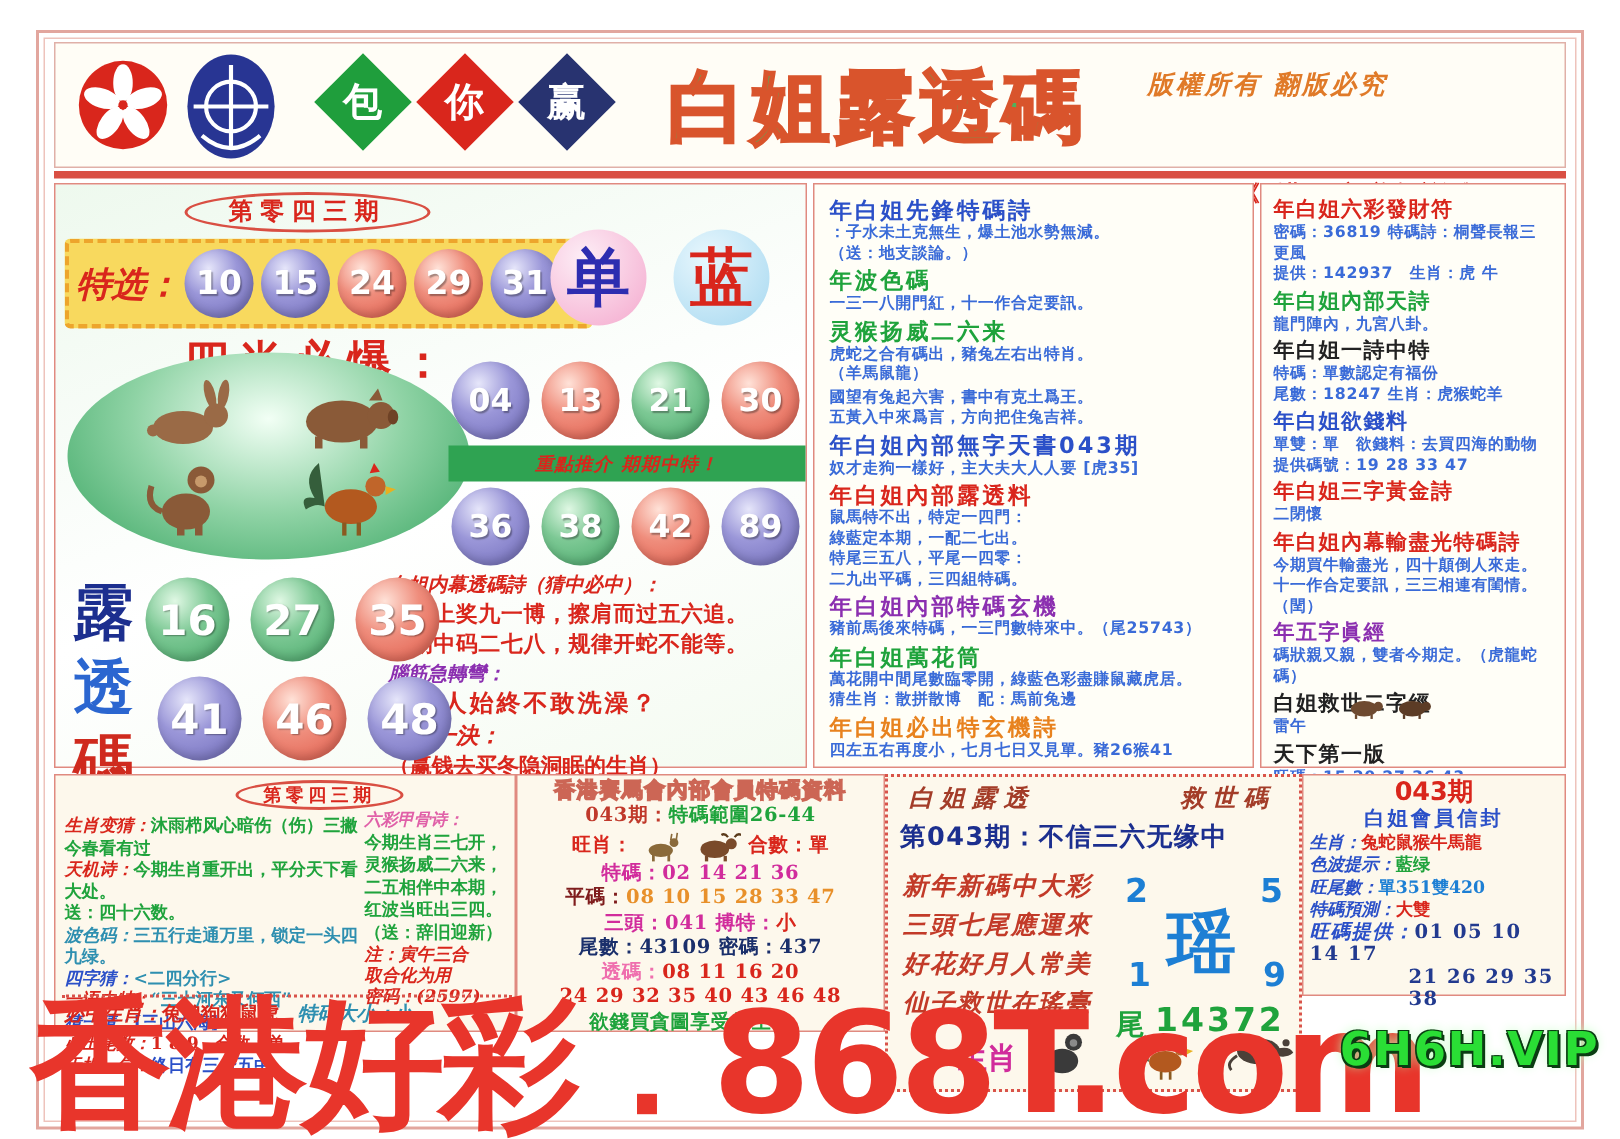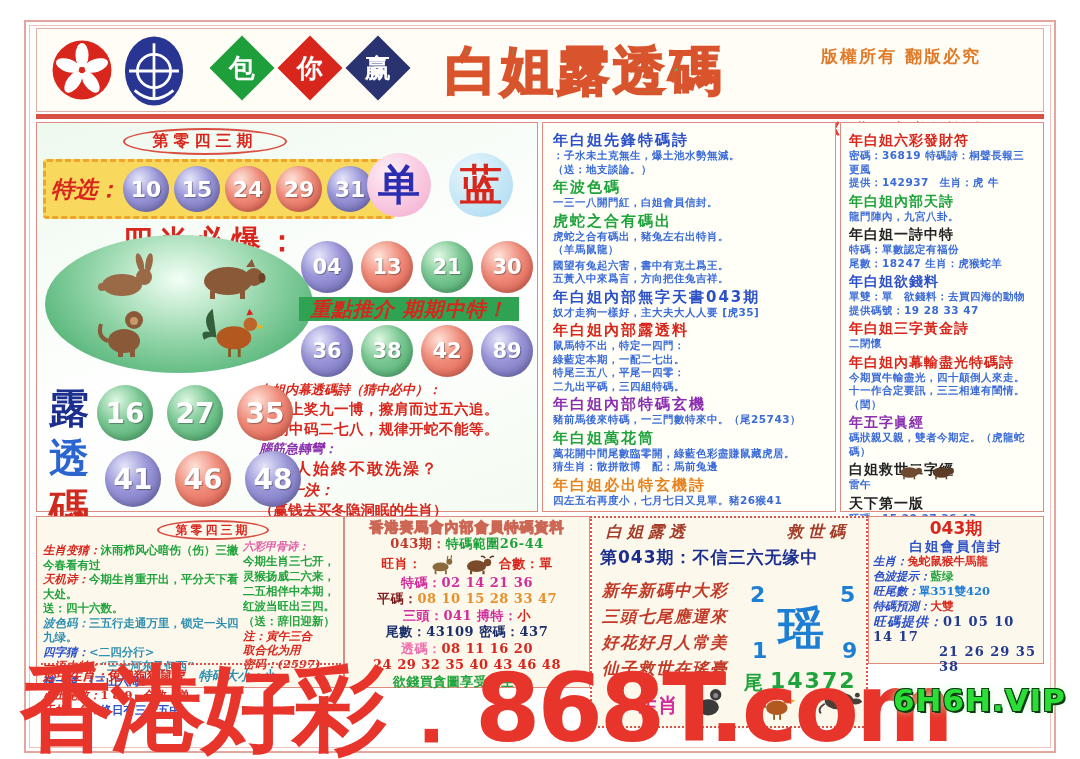--- a/index.html
+++ b/index.html
@@ -18,22 +18,22 @@
   .dias { position:absolute; left:182px; top:16px; display:flex; gap:22px; }
   .dia { width:46px; height:46px; transform:rotate(45deg); display:flex;
          align-items:center; justify-content:center; }
   .dia[data-c="green"]{ background:#1f9e3c; } .dia[data-c="red"]{ background:#d9261c; }
   .dia[data-c="navy"]{ background:#283370; }
   .dia span { transform:rotate(-45deg); color:#fff; font-weight:bold; font-size:26px;
               font-family:"DejaVu Serif","Liberation Serif",serif; }
   .title { position:absolute; left:368px; top:8px; width:360px; text-align:center;
            font-size:52px; font-weight:900; color:#4fb25c; letter-spacing:4px;
            -webkit-text-stroke:2px #d9542c; font-family:"DejaVu Sans",sans-serif; }
-  .copy1 { position:absolute; left:784px; top:16px; font-size:17px; font-weight:bold;
-           color:#e07a28; letter-spacing:2px; }
+  .copy1 { position:absolute; left:728px; top:16px; font-size:17px; font-weight:bold;
+           color:#e07a28; letter-spacing:2px;font-style:italic; }
   .copy2 { position:absolute; left:788px; top:48px; font-size:15px; font-weight:bold;
            color:#d9261c; letter-spacing:1px;margin-top:43px; }
   .divider { position:absolute; left:36px; top:114px; width:1008px; height:5px; background:#d94f43; }
 
   
   .panel { position:absolute; border:1px solid #e08a80; background:#fffef7; }
   .left-panel { left:36px; top:122px; width:502px; height:390px;
                 background:linear-gradient(160deg,#eef9ee, #ffffff 55%, #f4fbf1); }
   .mid-panel { left:542px; top:122px; width:294px; height:390px; padding:8px 10px; }
   .right-panel { left:840px; top:122px; width:204px; height:390px; padding:8px 8px; }
@@ -62,22 +62,22 @@
           display:flex; align-items:center; justify-content:center; font-weight:900; font-size:42px; }
   .oddball { left:330px; top:30px; background:radial-gradient(circle at 35% 30%,#fdeef6,#f4a8cd); color:#2d2db0; }
   .blueball { left:412px; top:30px; background:radial-gradient(circle at 35% 30%,#e8f7fd,#a6d8f0); color:#d9261c; }
   .sixiao { position:absolute; left:86px; top:98px; font-size:30px; font-weight:bold;
             color:#d9261c; letter-spacing:6px; font-family:"DejaVu Serif",serif; }
   .oval { position:absolute; left:8px; top:112px; width:268px; height:138px; border-radius:50%;
           background:radial-gradient(ellipse at 50% 32%, #f2fff5 0%, #8fd3a5 48%, #33a25d 100%);
           display:grid; grid-template-columns:1fr 1fr; align-items:center; justify-items:center;
           padding:16px 30px; }
   .row1 { position:absolute; left:264px; top:118px; }
-  .band { position:absolute; left:262px; top:174px; width:220px; height:24px; background:#2fa352;
-          color:#d9261c; font-weight:bold; font-style:italic; font-size:20px;
+  .band { position:absolute; left:262px; top:174px; width:238px; height:24px; background:#2fa352;
+          color:#d9261c; font-weight:bold; font-style:italic; font-size:12px;
           display:flex; align-items:center; justify-content:center; letter-spacing:1px;
           font-family:"DejaVu Serif",serif; }
   .row2 { position:absolute; left:264px; top:202px; }
   .right-text { position:absolute; left:222px; top:258px; width:278px; display:flex;
                 flex-direction:column; gap:1px; font-family:"DejaVu Serif",serif; }
   .pt  { color:#d9261c; font-weight:bold; font-style:italic; font-size:13px; }
   .pl  { color:#d9261c; font-weight:bold; font-size:14.5px; letter-spacing:0.5px; }
   .rt  { color:#8b2fb0; font-weight:bold; font-style:italic; font-size:13px; }
   .rl  { color:#d9261c; font-weight:bold; font-size:16px; letter-spacing:2px; }
   .wt  { color:#d9261c; font-weight:bold; font-style:italic; font-size:15px; }
@@ -319,26 +319,26 @@
         <div class="hd" data-c="blue">年白姐先鋒特碼詩</div>
         <div>
           <div class="ln">：子水未土克無生，爆土池水勢無減。</div>
           <div class="ln">（送：地支談論。）</div>
         </div>
       </div>
 
       <div class="sec">
         <div class="hd" data-c="green">年波色碼</div>
         <div>
-          <div class="ln">一三一八開門紅，白姐會員信封。</div>
-        </div>
-      </div>
-
-      <div class="sec">
-        <div class="hd" data-c="green">虎蛇之合有碼出</div>
+          <div class="ln">一三一八開門紅，十一作合定要訊。</div>
+        </div>
+      </div>
+
+      <div class="sec">
+        <div class="hd" data-c="green">灵猴扬威二六来</div>
         <div>
           <div class="ln">虎蛇之合有碼出，豬兔左右出特肖。</div>
           <div class="ln">（羊馬鼠龍）</div>
         </div>
       </div>
 
       <div class="sec">
         <div>
           <div class="ln">國望有兔起六害，書中有克土爲王。</div>
           <div class="ln">五黃入中來爲言，方向把住兔吉祥。</div>

